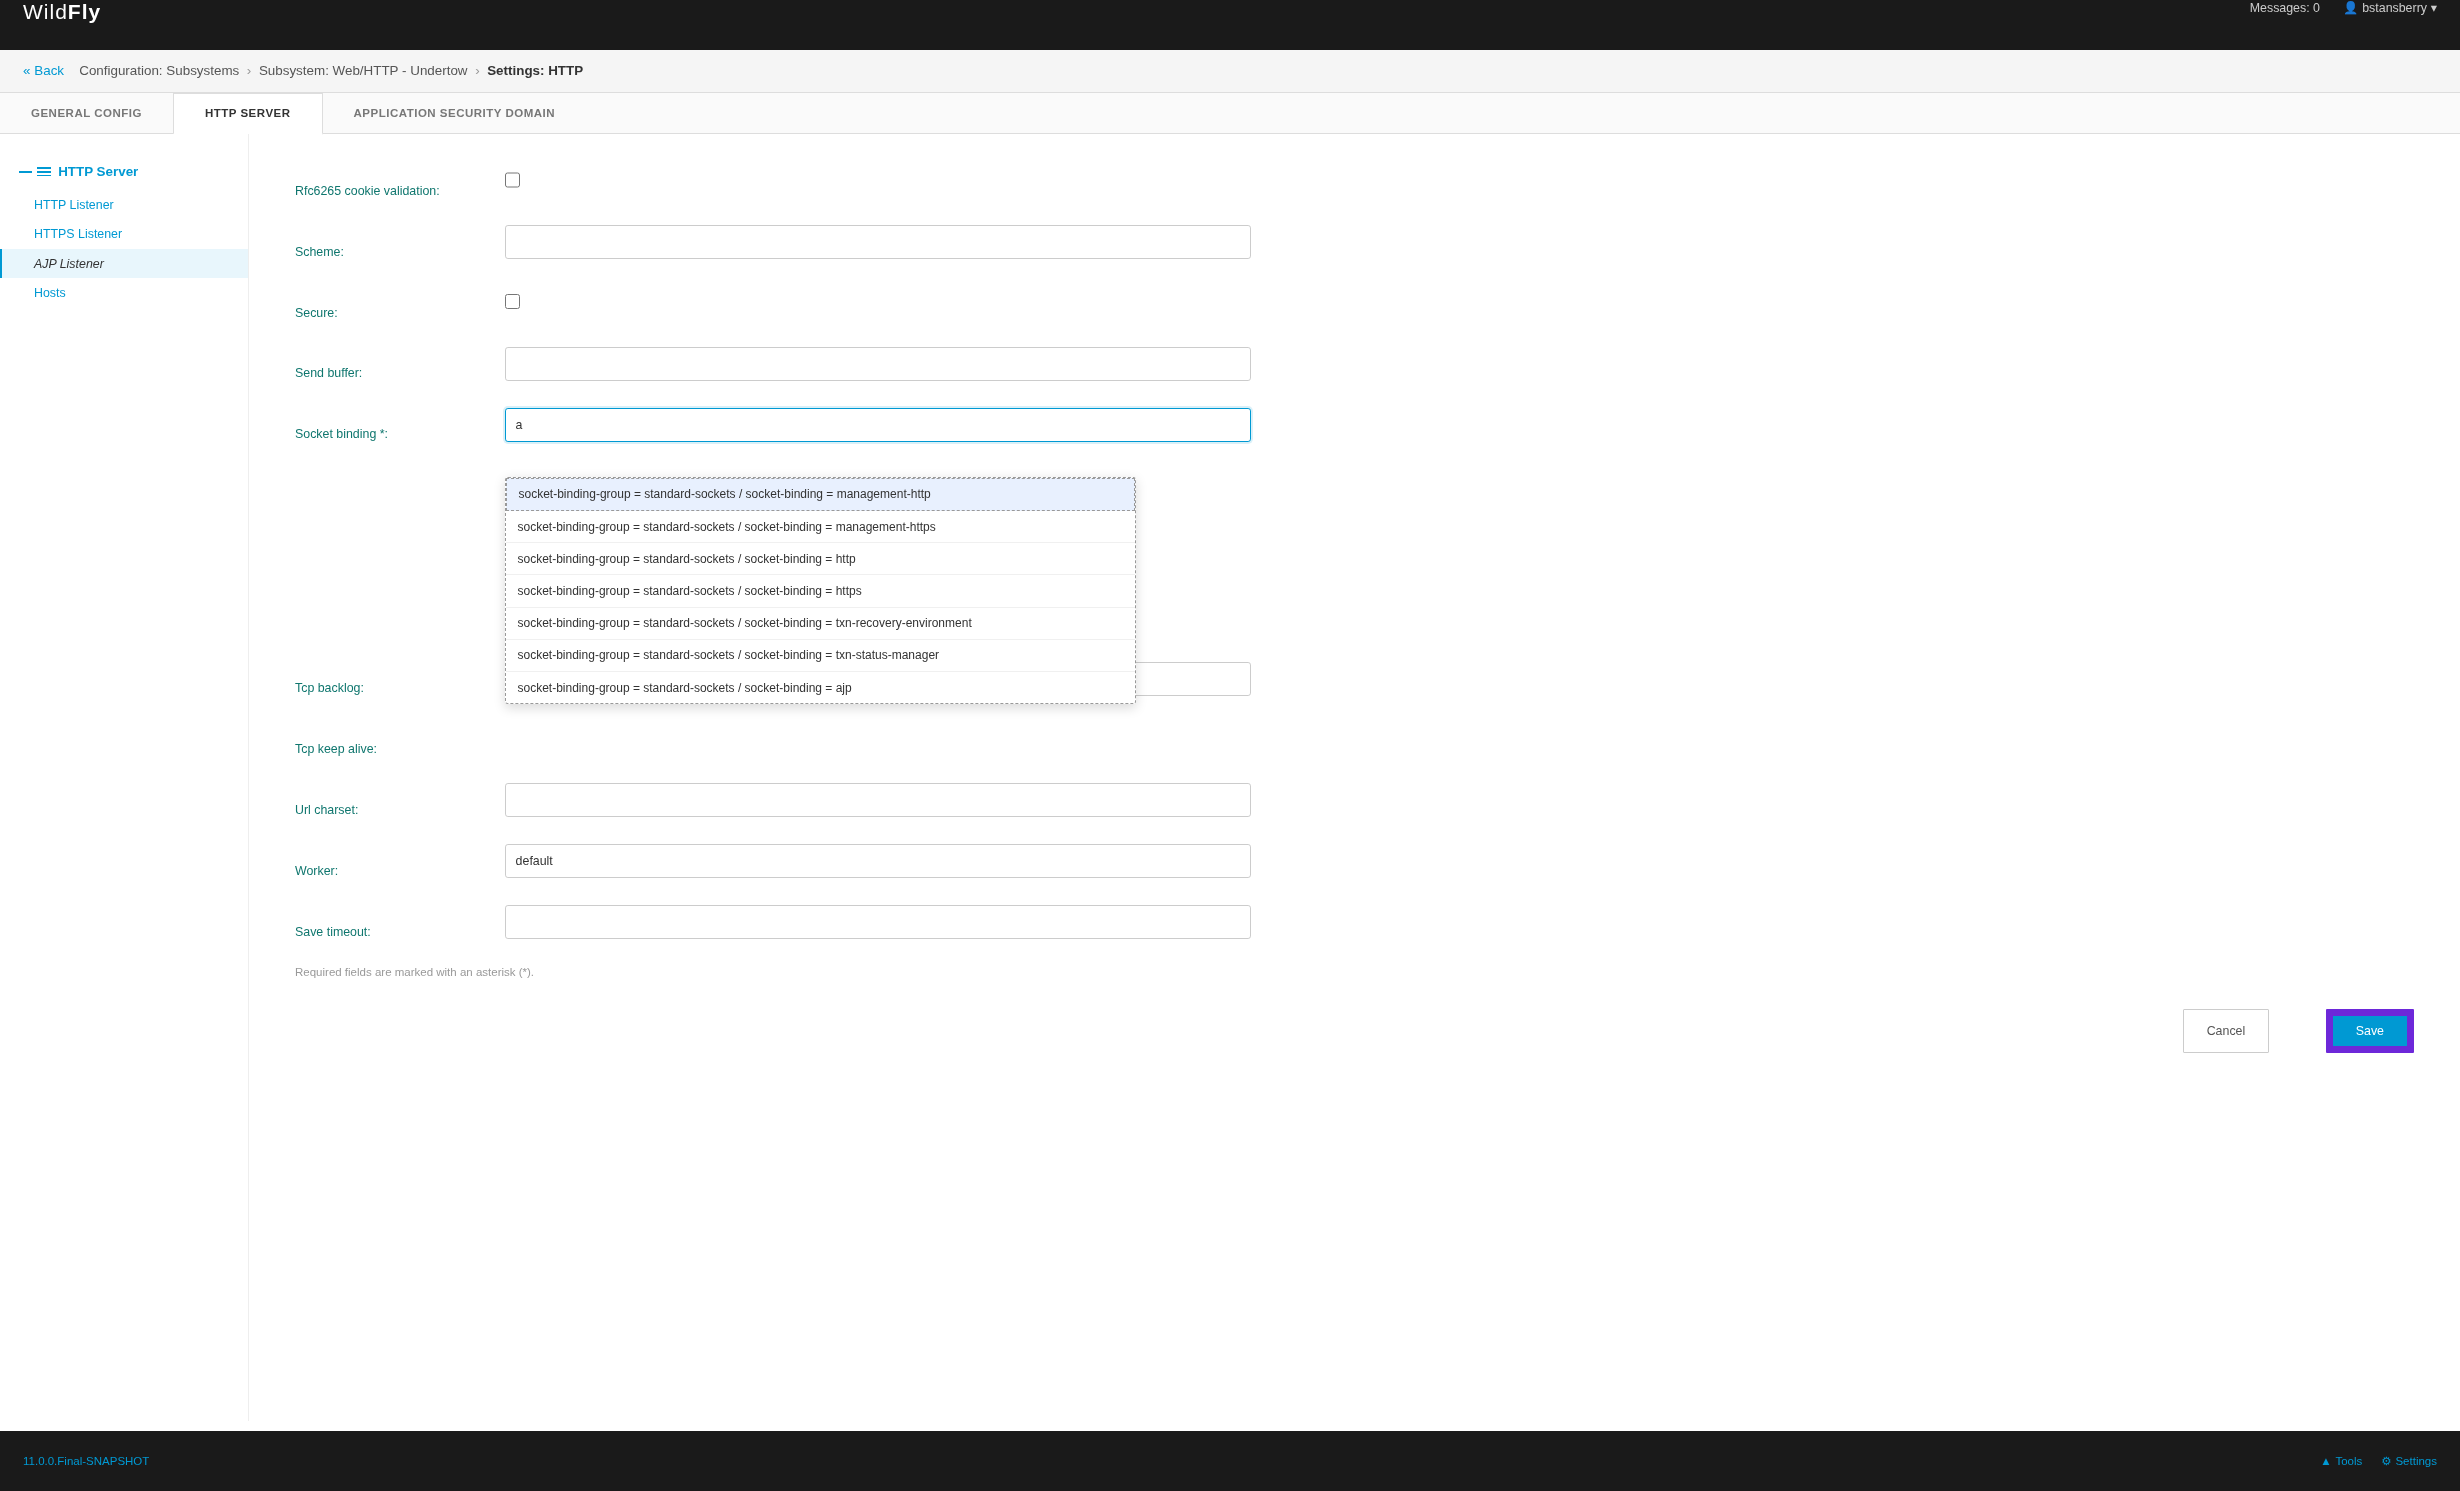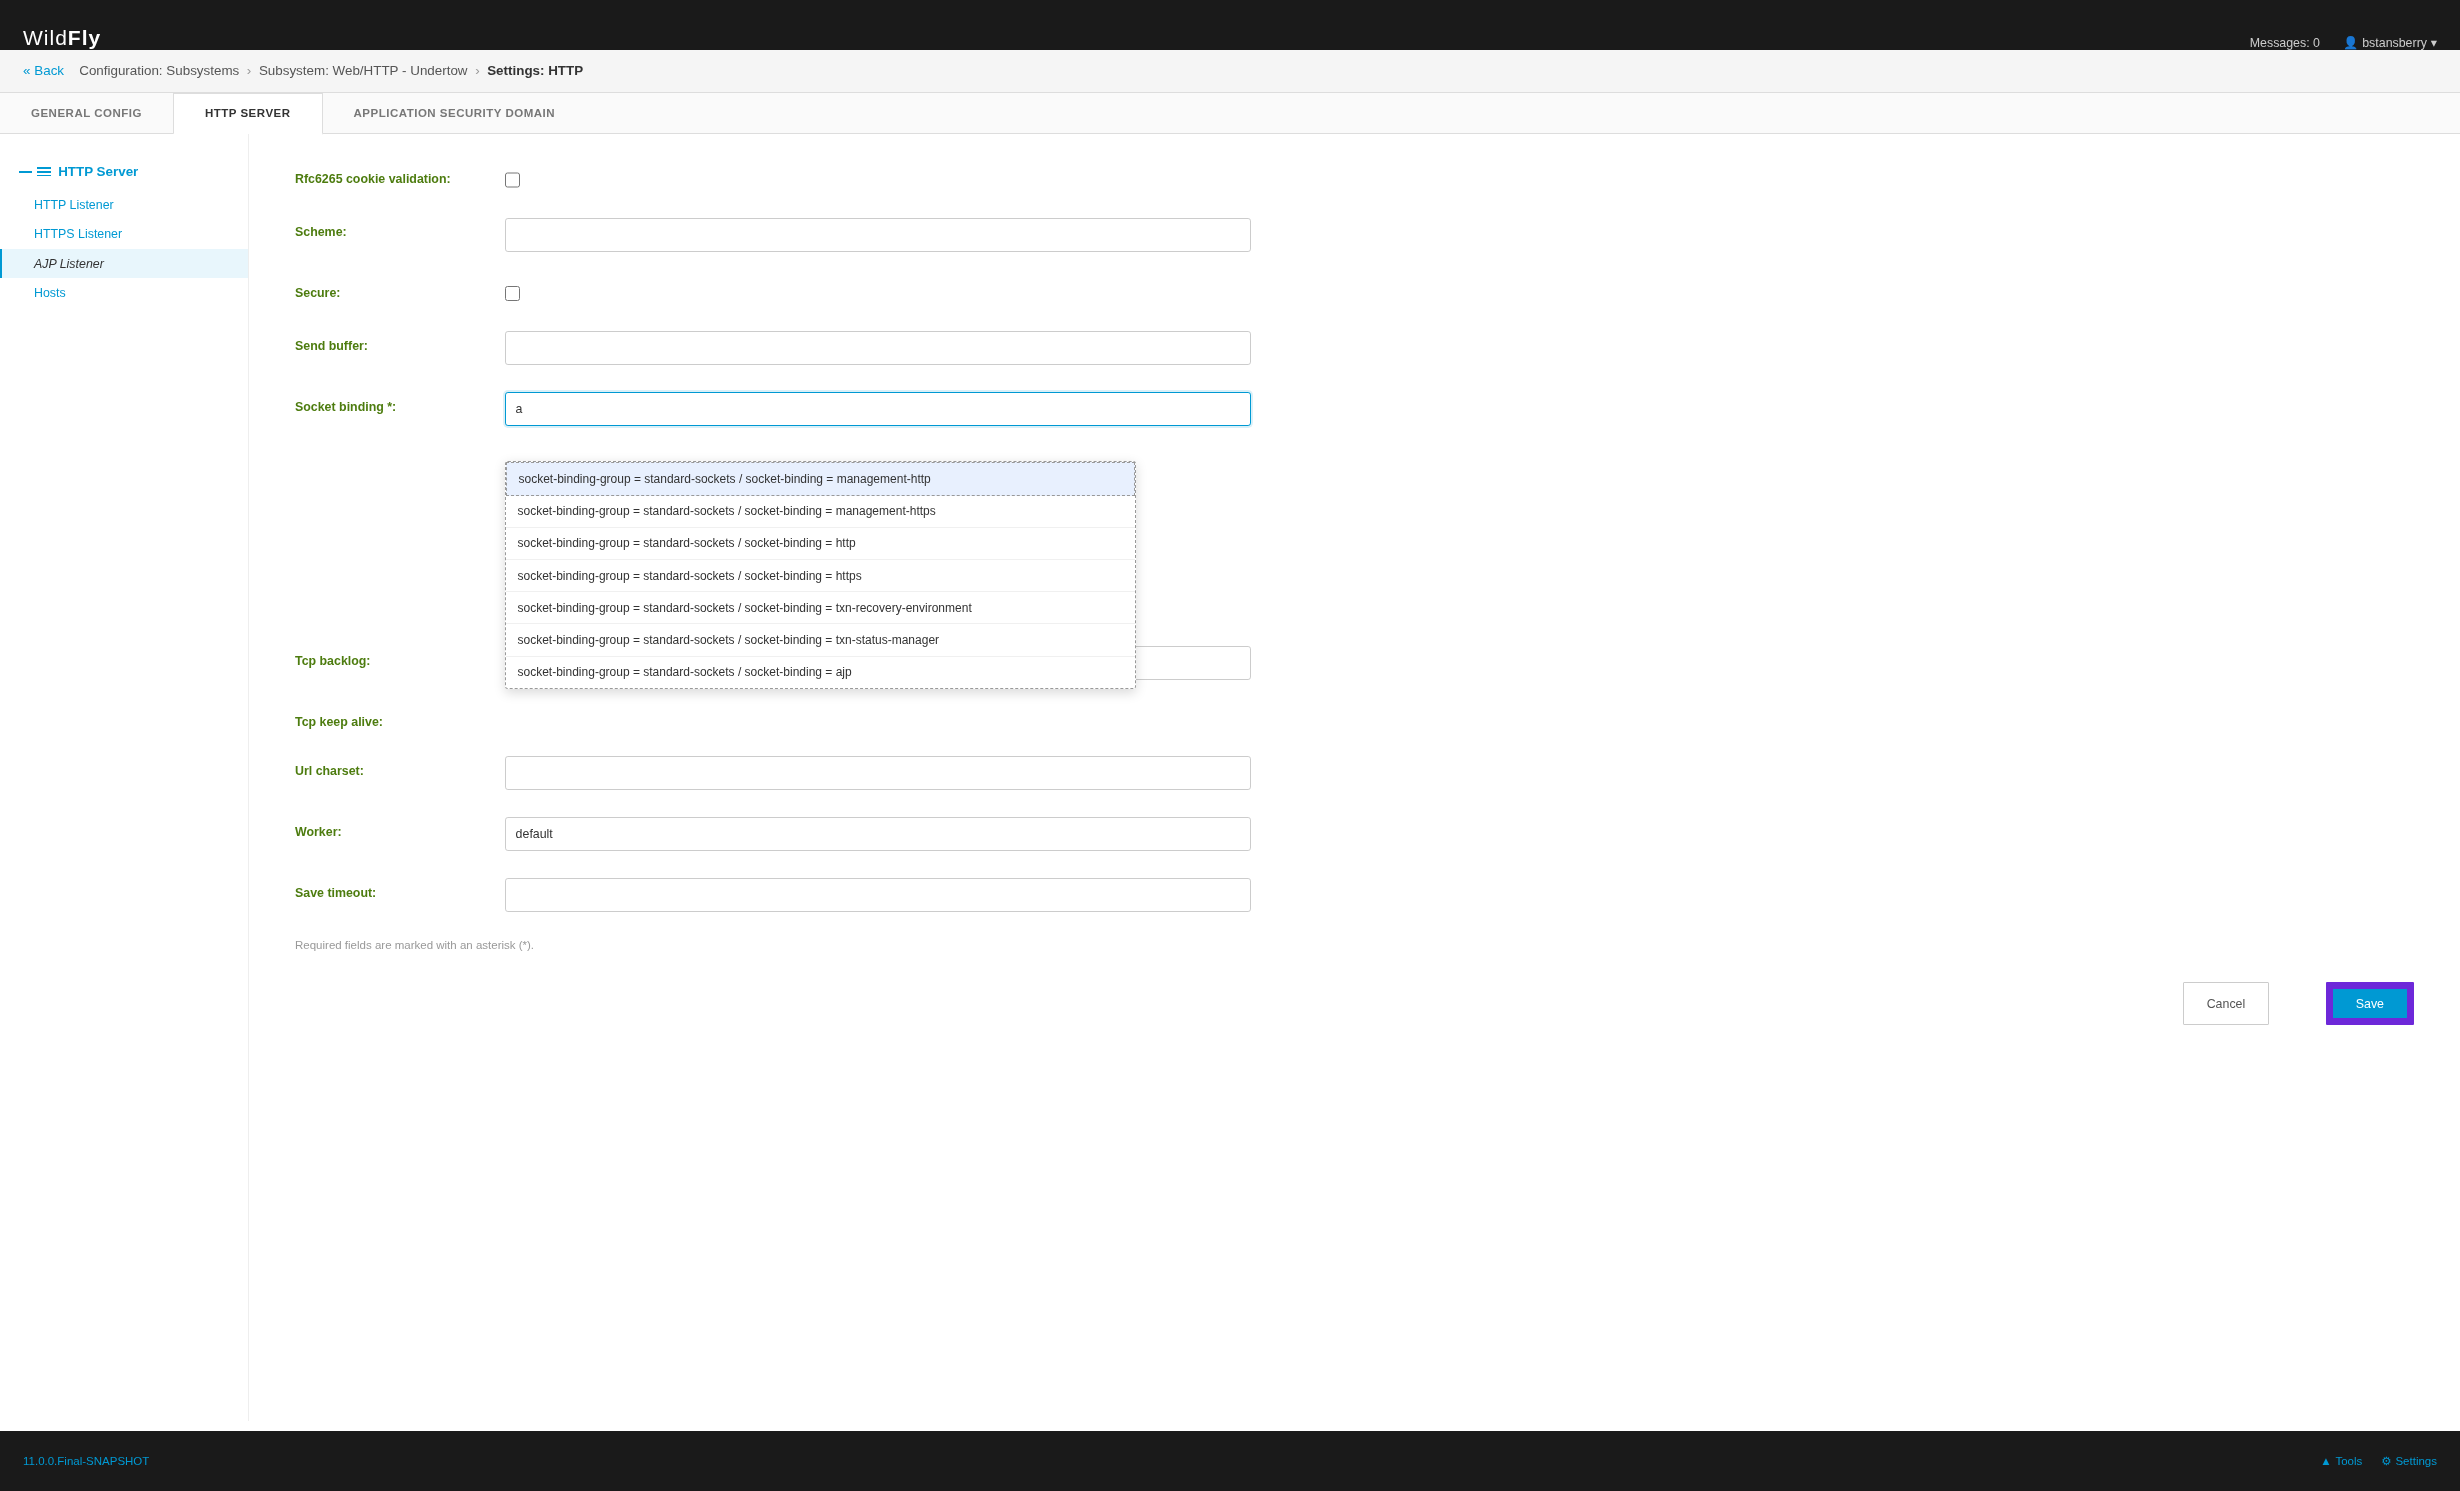--- a/index.html
+++ b/index.html
@@ -3,21 +3,21 @@
   <meta charset="utf-8">
   <style>
     * { box-sizing: border-box; margin: 0; padding: 0; }
     body { font-family: 'Helvetica Neue', Arial, sans-serif; font-size: 12.4px; background: #fff; color: #333; height: 1491px; width: 2460px; overflow: hidden; }
 
     
     .top-nav {
       background: #1a1a1a;
       height: 50px;
       display: flex;
-      align-items: flex-end;
+      align-items: flex-start;
       justify-content: space-between;
       padding: 0 23px;
     }
     .top-nav-brand {
       color: #fff;
       font-size: 21px;
       font-weight: 300;
       letter-spacing: 1px;
     }
     .top-nav-brand strong { font-weight: 700; }
@@ -136,22 +136,23 @@
       display: flex;
       align-items: flex-start;
       margin-bottom: 27px;
       position: relative;
     }
     .form-label {
       width: 210px;
       min-width: 210px;
       padding-top: 7.6px;
       font-size: 12.4px;
-      color: #4d7c0f;
-      font-weight: 700;
+      color: #0f766e;
+      font-weight: 400;
+      margin-top: 12px;
     }
     .form-control {
       flex: 1;
       max-width: 746px;
     }
     .form-input {
       width: 100%;
       height: 34px;
       border: 1px solid #ccc;
       border-radius: 2.9px;

